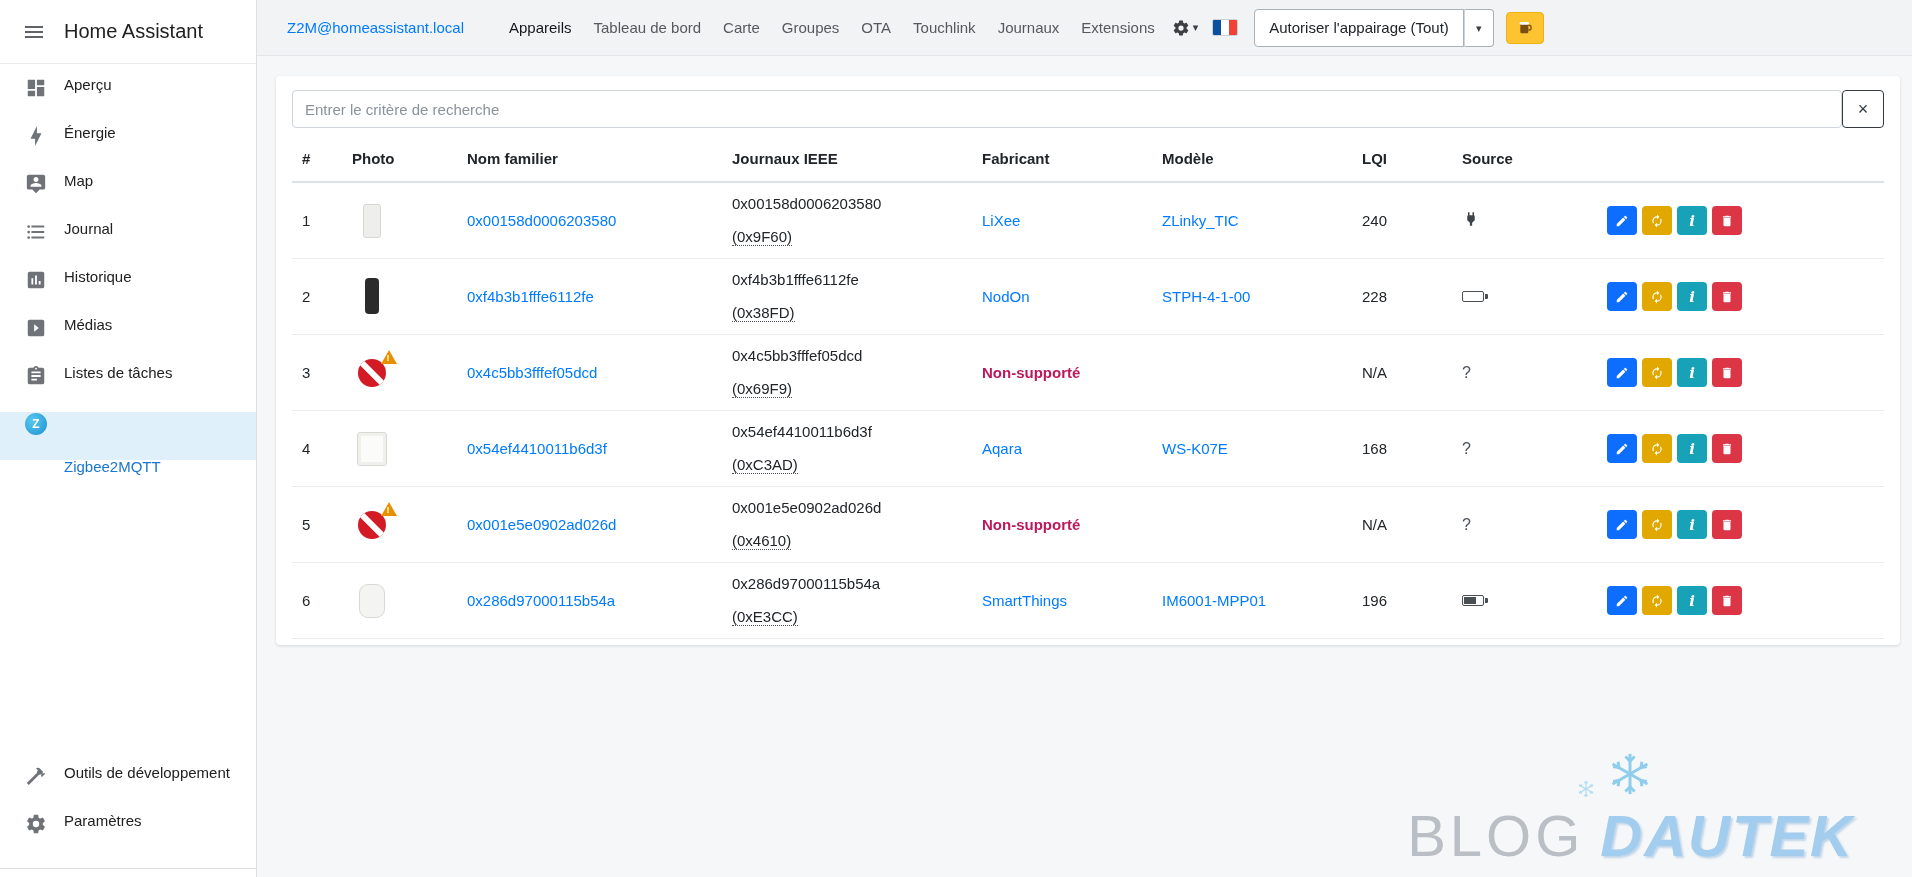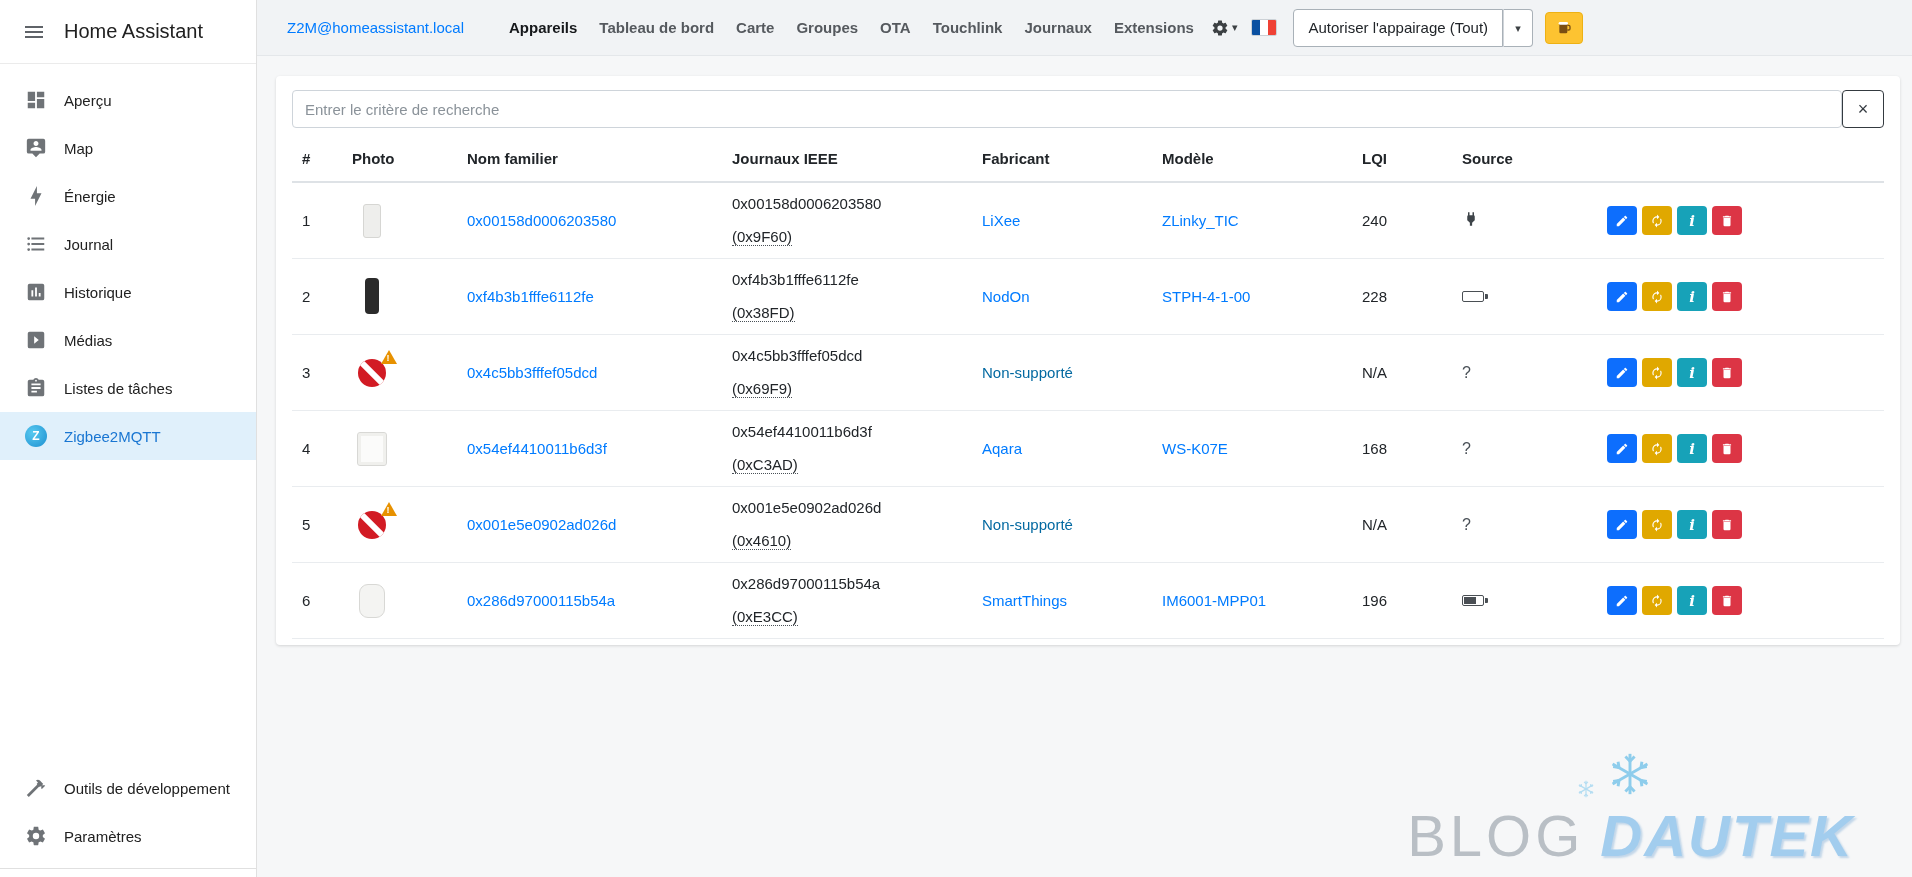--- a/index.html
+++ b/index.html
@@ -7,38 +7,38 @@
   body { font-family:"Liberation Sans", sans-serif; background:#f6f7f8; color:#212529; }
   .app { display:flex; height:100%; }
 
   
   .sidebar { width:257px; min-width:257px; background:#fff; border-right:1px solid #e0e0e0; display:flex; flex-direction:column; overflow:hidden; }
   .sidebar-header { height:64px; min-height:64px; display:flex; align-items:center; gap:18px; padding-left:22px; border-bottom:1px solid #ebebeb; }
   .menu-btn { background:none; border:none; color:#5f6368; cursor:pointer; display:flex; }
   .menu-btn svg { width:24px; height:24px; }
   .app-title { font-size:20px; color:#212121; }
   .side-nav { padding-top:12px; }
-  .side-item { display:flex; align-items:center; height:48px; padding-left:24px; gap:16px; font-size:15px; color:#212121; cursor:pointer; }
+  .side-item { display:flex; align-items:flex-start; height:48px; padding-left:24px; gap:16px; font-size:15px; color:#212121; cursor:pointer; }
   .side-item .sicon { width:24px; height:24px; color:#6f7377; display:flex; align-items:center; justify-content:center; }
   .side-item .sicon svg { width:22px; height:22px; }
   .side-item.active { background:#e0f0fb; }
-  .side-item.active .side-label { color:#1976d2; }
+  .side-item.active .side-label { color:#1976d2;margin-top:46px; }
   .z2m-logo { width:22px; height:22px; border-radius:50%; background:radial-gradient(circle at 35% 35%, #57c9f0, #1d8fd0); color:#fff; display:flex; align-items:center; justify-content:center; font-size:12px; font-weight:bold; }
   .z2m-logo::after { content:"Z"; }
   .side-secondary { margin-top:auto; }
   .side-divider { height:1px; background:#e0e0e0; margin:8px 0; }
   .profile-row { display:flex; align-items:center; padding:10px 0 0 20px; height:56px; }
   .avatar { width:34px; height:34px; border-radius:50%; background:#26c6da; }
 
   
   .main { flex:1; display:flex; flex-direction:column; }
   .topnav { height:56px; min-height:56px; background:#f1f3f5; border-bottom:1px solid #e4e7ea; display:flex; align-items:center; padding:0 18px 0 30px; }
   .brand { color:#007bff; font-size:15px; text-decoration:none; margin-right:34px; white-space:nowrap; }
   .z2m-nav { display:flex; align-items:center; }
-  .nav-link { color:#55595e; font-size:15px; text-decoration:none; padding:8px 11px; white-space:nowrap;font-weight:bold; }
+  .nav-link { color:#55595e; font-size:15px; text-decoration:none; padding:8px 11px; white-space:nowrap; }
   .nav-link.active { color:#16181b; }
   .gear-btn { background:none; border:none; display:flex; align-items:center; gap:3px; color:#3c4043; margin-left:6px; cursor:pointer; }
   .gear-btn svg { width:18px; height:18px; }
   .caret { font-size:11px; color:#3c4043; line-height:1; }
   .flag { width:26px; height:17px; display:flex; margin:0 12px 0 14px; border:1px solid #ccd1d6; border-radius:2px; overflow:hidden; cursor:pointer; }
   .flag span { flex:1; }
   .flag .b { background:#0a50a1; } .flag .w { background:#fff; } .flag .r { background:#ef4135; }
   .permit-group { display:flex; margin-left:4px; }
   .permit-main { height:38px; background:#fff; border:1px solid #a9b1b8; border-radius:4px 0 0 4px; font-size:15px; color:#212529; padding:0 14px; cursor:pointer; font-family:inherit; }
   .permit-caret { width:30px; height:38px; background:#fff; border:1px solid #a9b1b8; border-left:1px solid #cfd4d9; border-radius:0 4px 4px 0; cursor:pointer; }
@@ -50,21 +50,21 @@
   .card { width:1624px; background:#fff; border-radius:4px; box-shadow:0 1px 3px rgba(0,0,0,0.14); padding:14px 16px 6px; }
   .search-row { display:flex; margin-bottom:8px; }
   .search-input { flex:1; height:38px; border:1px solid #ced4da; border-radius:4px; padding:0 12px; font-size:15px; color:#495057; font-family:inherit; }
   .search-input::placeholder { color:#8a9299; }
   .clear-btn { width:42px; height:38px; background:#fff; border:1px solid #343a40; border-radius:4px; font-size:18px; color:#343a40; cursor:pointer; line-height:1; }
 
   table { width:100%; border-collapse:collapse; font-size:15px; }
   th { text-align:left; padding:14px 10px; font-weight:bold; font-size:15px; border-bottom:2px solid #dee2e6; color:#212529; }
   td { padding:12px 10px; border-bottom:1px solid #e9ecef; vertical-align:middle; }
   .link { color:#007bff; text-decoration:none; }
-  .link.plain { color:#0369a1; pointer-events:none; }
+  .link.plain { color:#be185d; pointer-events:none;font-weight:bold; }
   .nwk { display:inline-block; border-bottom:1.5px dotted #495057; margin-top:16px; cursor:help; }
   .lqi { color:#212529; }
 
   
   .photo { width:40px; height:40px; position:relative; display:inline-flex; align-items:center; justify-content:center; }
   .ph-shape { display:none; }
   .photo-din-module .ph-shape { display:block; width:18px; height:34px; background:#eeeeec; border:1px solid #d6d6d3; border-radius:3px; }
   .photo-remote .ph-shape { display:block; width:14px; height:36px; background:#2b2b2b; border-radius:4px; }
   .photo-wall-switch .ph-shape { display:block; width:30px; height:34px; background:#fbfbfa; border:1px solid #d8d8d5; border-radius:3px; box-shadow:inset 0 0 0 3px #f0f0ed; }
   .photo-sensor .ph-shape { display:block; width:26px; height:34px; background:#f4f4f2; border:1px solid #d8d8d5; border-radius:9px; }
@@ -187,32 +187,32 @@
         <span class="sicon">
             <svg>
               <use href="#i-dashboard"></use>
             </svg>
           </span>
         <span class="side-label">Aperçu</span>
       </div>
       <div class="side-item">
         <span class="sicon">
             <svg>
+              <use href="#i-bolt"></use>
+            </svg>
+          </span>
+        <span class="side-label">Énergie</span>
+      </div>
+      <div class="side-item">
+        <span class="sicon">
+            <svg>
               <use href="#i-map"></use>
             </svg>
           </span>
         <span class="side-label">Map</span>
-      </div>
-      <div class="side-item">
-        <span class="sicon">
-            <svg>
-              <use href="#i-bolt"></use>
-            </svg>
-          </span>
-        <span class="side-label">Énergie</span>
       </div>
       <div class="side-item">
         <span class="sicon">
             <svg>
               <use href="#i-list"></use>
             </svg>
           </span>
         <span class="side-label">Journal</span>
       </div>
       <div class="side-item">

